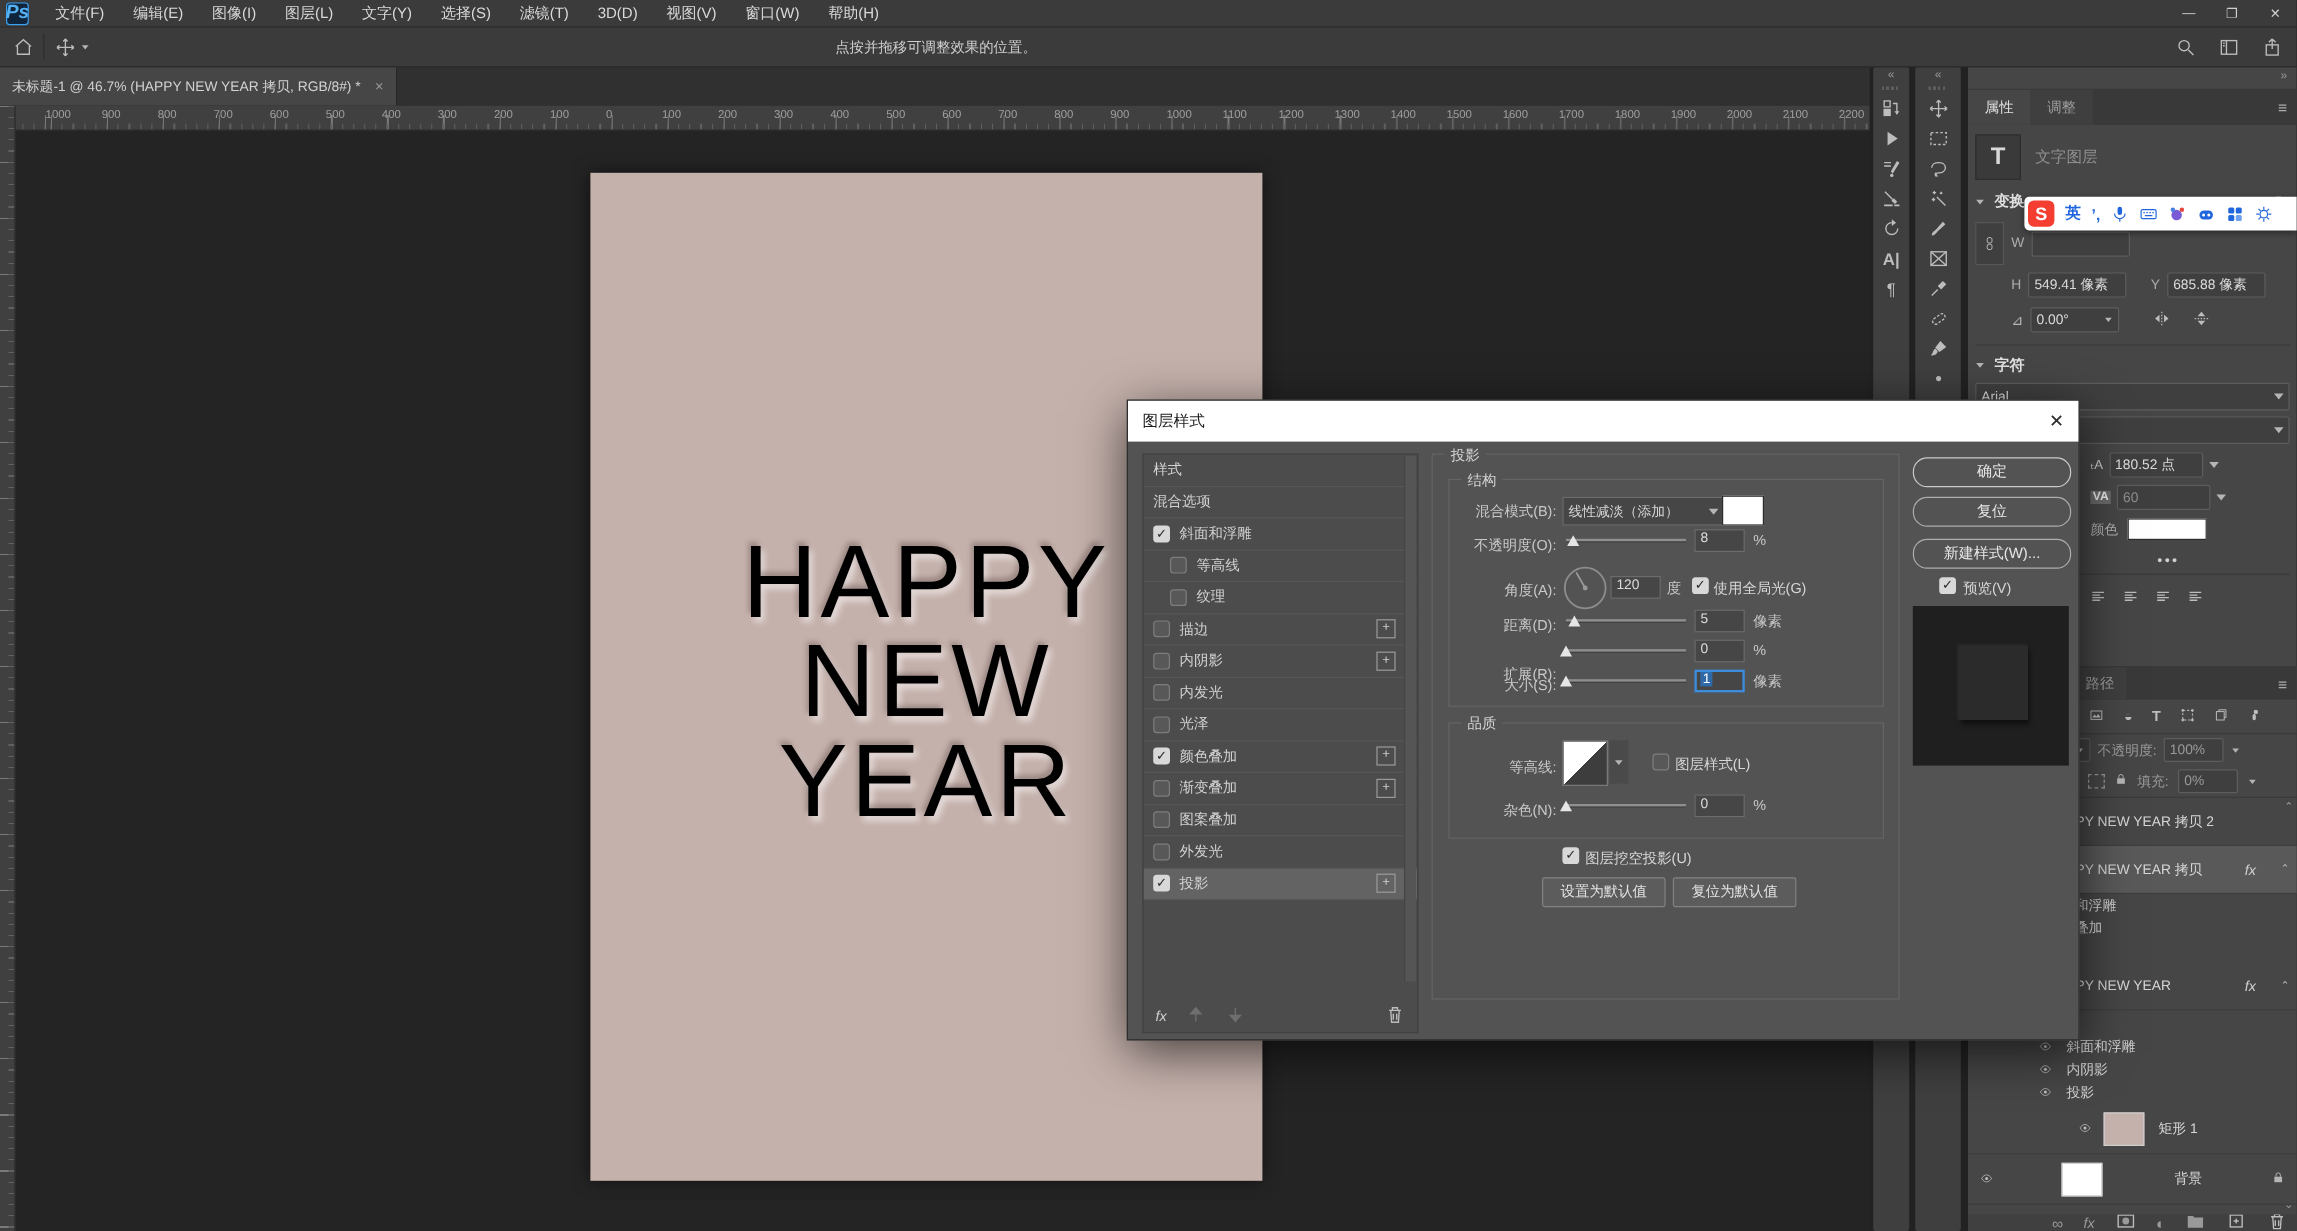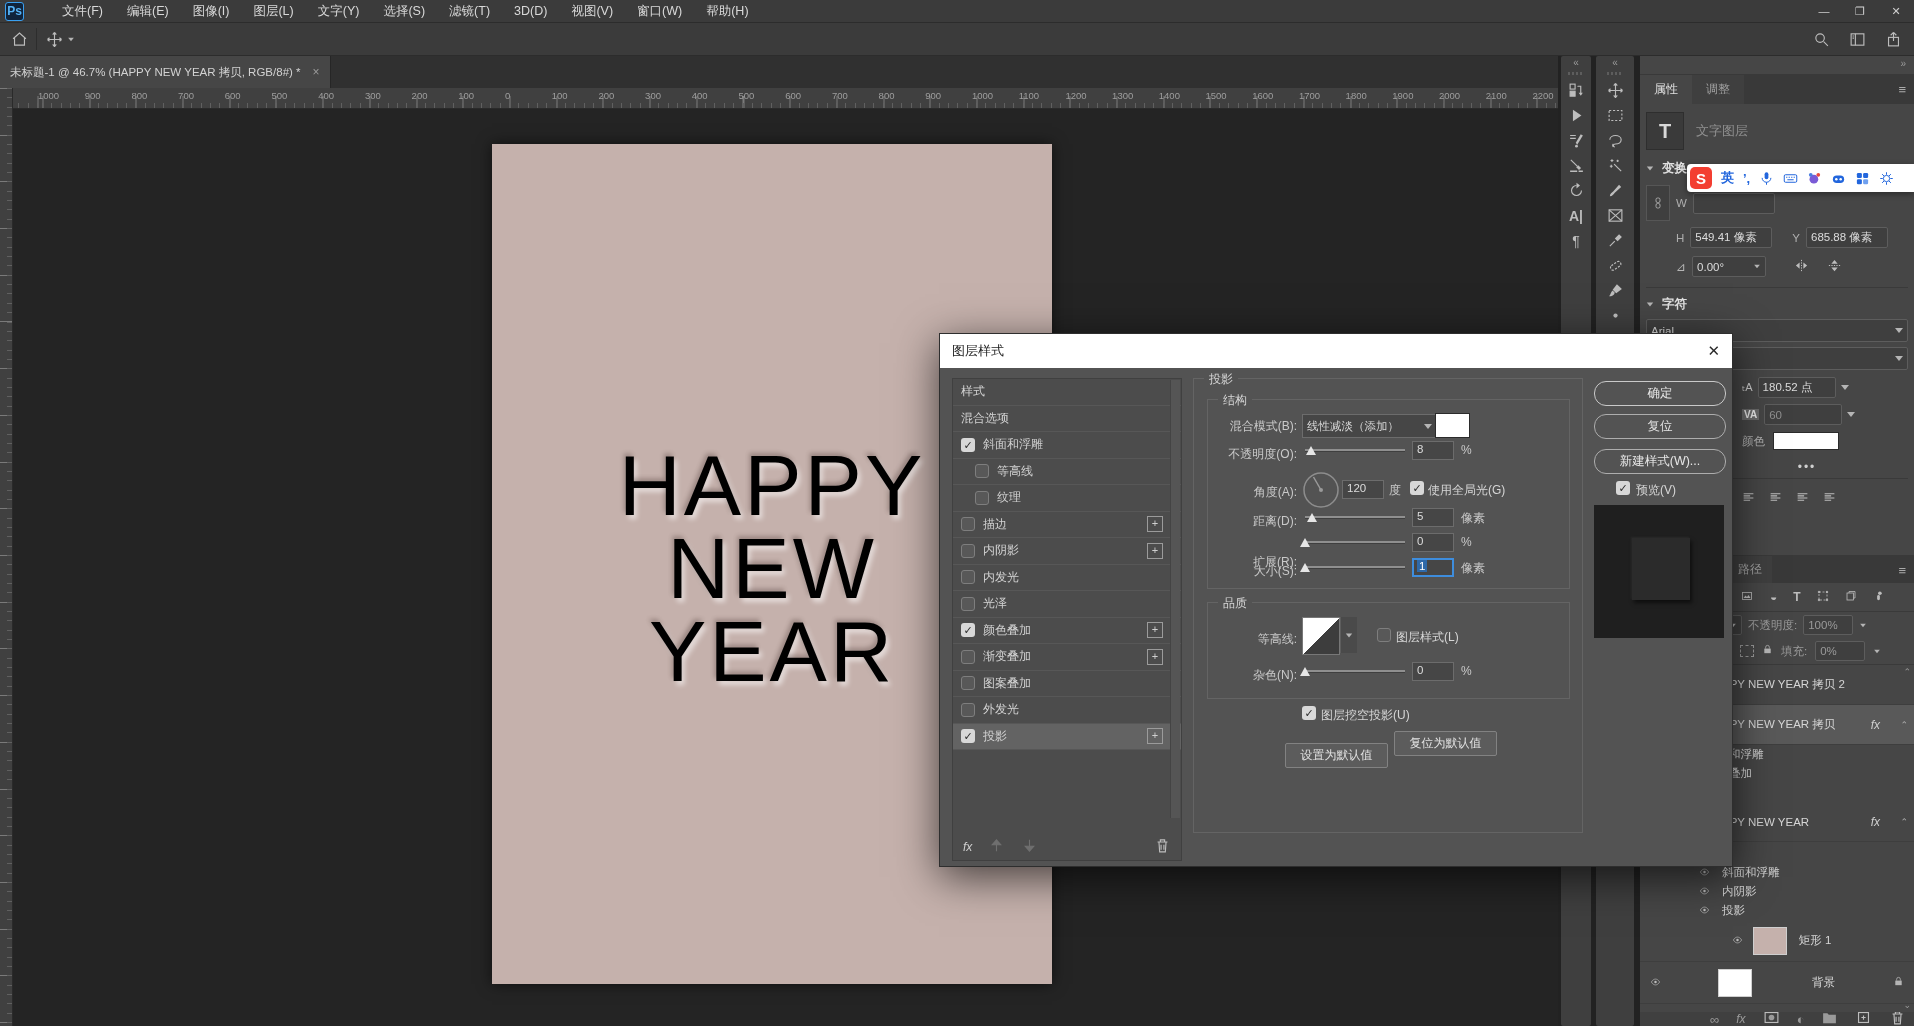--- a/index.html
+++ b/index.html
@@ -4,22 +4,22 @@
 <style>
   html,body{margin:0;padding:0;background:#222;}
   body{width:1914px;height:1026px;position:relative;overflow:hidden;
        font-family:"Liberation Sans","DejaVu Sans",sans-serif;color:#d6d6d6;
        -webkit-font-smoothing:antialiased;}
   .abs{position:absolute;}
   .row{display:flex;align-items:center;}
   
   #menubar{left:0;top:0;width:1914px;height:22px;background:#3b3b3b;border-bottom:1px solid #2c2c2c;
            display:flex;align-items:center;font-size:12.5px;color:#d9d9d9;z-index:60;}
-  #ps-logo{width:17px;height:17px;margin:0 26px 0 5px;background:#10243c;border:1px solid #3aa0f0;border-radius:3px;
-           color:#55b2f5;font-size:12px;font-weight:bold;display:flex;align-items:center;justify-content:center;}
+  #ps-logo{width:17px;height:17px;margin:0 10px 0 5px;background:#10243c;border:1px solid #3aa0f0;border-radius:3px;
+           color:#55b2f5;font-size:16px;font-weight:bold;display:flex;align-items:center;justify-content:center;font-style:italic;}
   .menu-item{padding:0 12px;cursor:default;}
   #win-controls{position:absolute;right:0;top:0;height:22px;display:flex;align-items:center;color:#cfcfcf;}
   .winbtn{width:36px;text-align:center;font-size:11px;}
   #optbar{left:0;top:23px;width:1914px;height:32px;background:#3b3b3b;border-bottom:1px solid #2c2c2c;z-index:60;}
   .vdiv{width:1px;height:22px;background:#2d2d2d;margin:0 6px;}
   #opt-hint{position:absolute;left:520px;top:8px;width:520px;text-align:center;font-size:12px;color:#cfcfcf;}
   .opt-ic{width:22px;height:22px;display:flex;align-items:center;justify-content:center;}
   
   #tabbar{left:0;top:56px;width:1558px;height:32px;background:#303030;z-index:5;}
   #doctab{position:absolute;left:0;top:0;height:32px;background:#464646;display:flex;align-items:center;
@@ -144,20 +144,21 @@
         </svg>
       </span>
     <span class="vdiv"></span>
     <span class="opt-ic" id="ic-movetool">
         <svg width="17" height="17" viewBox="0 0 24 24" fill="none" stroke="#bdbdbd" stroke-width="1.6">
           <path d="M12 2v20M2 12h20M12 2l-2.5 3M12 2l2.5 3M12 22l-2.5-3M12 22l2.5-3M2 12l3-2.5M2 12l3 2.5M22 12l-3-2.5M22 12l-3 2.5"></path>
         </svg>
       </span>
     <span class="chev" style="transform:scale(.7);margin-left:2px;"></span>
   </div>
+  <div id="opt-hint">点按并拖移可调整效果的位置。</div>
   <div class="row" style="position:absolute;right:10px;top:5px;gap:14px;">
     <span class="opt-ic" id="ic-search">
         <svg width="17" height="17" viewBox="0 0 24 24" fill="none" stroke="#bdbdbd" stroke-width="1.6">
           <circle cx="10" cy="10" r="6"></circle>
           <path d="M15 15l6 6"></path>
         </svg>
       </span>
     <span class="opt-ic" id="ic-workspace">
         <svg width="17" height="17" viewBox="0 0 24 24" fill="none" stroke="#bdbdbd" stroke-width="1.6">
           <rect x="3" y="4" width="18" height="16"></rect>
@@ -745,21 +746,21 @@
     <span class="dlabel" style="left:3px;top:288px;">杂色(N):</span>
     <div class="slider" style="left:111px;top:285px;">
         <div class="track"></div>
         <div class="thumb" style="left: calc(0% - 5px);"></div>
       </div>
     <span class="dvalbox" style="left:218px;top:283px;">0</span>
     <span class="dunit" style="left:267px;top:285px;">%</span>
 
     <span class="cb" style="position:absolute;left:108px;top:327px;">✓</span>
     <span class="dunit" style="left:127px;top:328px;color:#d6d6d6;">图层挖空投影(U)</span>
-    <div class="defbtn" style="left:91px;top:364px;">设置为默认值</div>
+    <div class="defbtn" style="left:91px;top:352px;">设置为默认值</div>
     <div class="defbtn" style="left:200px;top:352px;">复位为默认值</div>
   </div>
 
   <div class="pill" style="left:654px;top:47px;border-color:#c9c9c9;">确定</div>
   <div class="pill" style="left:654px;top:80px;">复位</div>
   <div class="pill" style="left:654px;top:115px;">新建样式(W)...</div>
   <span class="cb" style="position:absolute;left:676px;top:147px;">✓</span>
   <span style="position:absolute;left:696px;top:148px;font-size:12px;text-align:center;">预览(V)</span>
   <div style="position:absolute;left:654px;top:171px;width:130px;height:133px;background:#1f1f1f;">
     <div style="position:absolute;left:38px;top:33px;width:58px;height:62px;background:#2b2b2b;box-shadow:2px 3px 4px rgba(0,0,0,.55),-1px -1px 2px rgba(255,255,255,.06);"></div>

